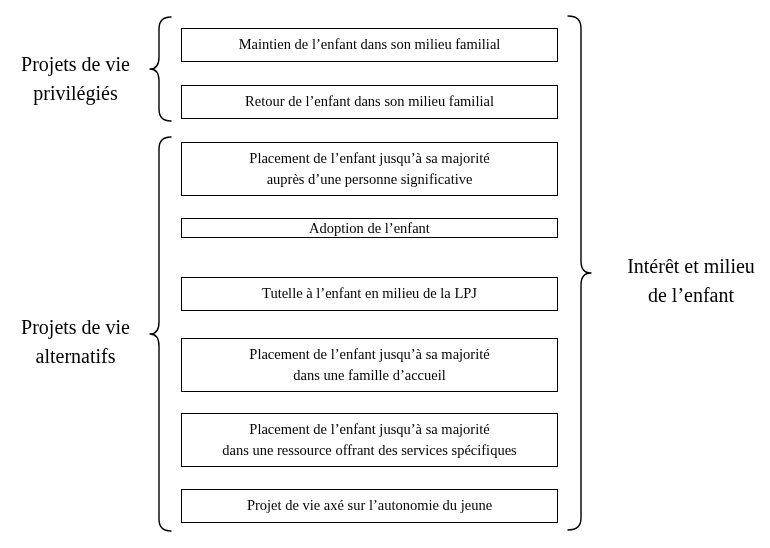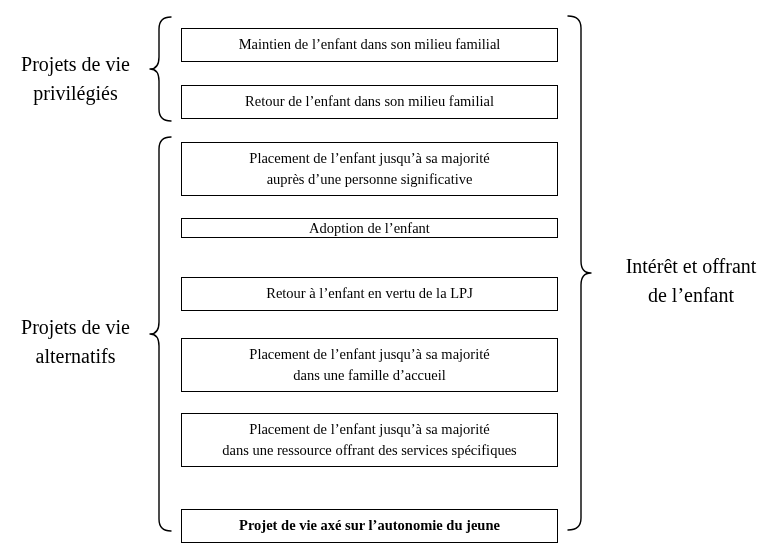--- a/index.html
+++ b/index.html
@@ -28,21 +28,21 @@
     white-space: pre-line;
     padding: 2px 6px;
   }
   .box-1 { top: 28px;  height: 34px; }
   .box-2 { top: 85px;  height: 34px; }
   .box-3 { top: 142px; height: 54px; }
   .box-4 { top: 218px; height: 20px; }
   .box-5 { top: 277px; height: 34px; }
   .box-6 { top: 338px; height: 54px; }
   .box-7 { top: 413px; height: 54px; }
-  .box-8 { top: 509px; height: 34px; font-weight: bold; }
+  .box-8 { top: 489px; height: 34px; }
   .side-label {
     position: absolute;
     text-align: center;
     font-size: 20px;
     line-height: 1.45;
     white-space: pre-line;
   }
   .label-privilegies { left: 8px;   top: 50px;  width: 135px; }
   .label-alternatifs { left: 8px;   top: 313px; width: 135px; }
   .label-interet     { left: 616px; top: 252px; width: 150px; }
@@ -79,30 +79,30 @@
 
   <div class="box box-2">Retour de l’enfant dans son milieu familial</div>
 
   <div class="box box-1">Maintien de l’enfant dans son milieu familial</div>
 
   <div class="box box-3">Placement de l’enfant jusqu’à sa majorité
 auprès d’une personne significative</div>
 
   <div class="box box-4">Adoption de l’enfant</div>
 
-  <div class="box box-5">Retour à l’enfant en vertu de la LPJ</div>
+  <div class="box box-5">Tutelle à l’enfant en milieu de la LPJ</div>
 
   <div class="box box-6">Placement de l’enfant jusqu’à sa majorité
 dans une famille d’accueil</div>
 
   <div class="box box-7">Placement de l’enfant jusqu’à sa majorité
 dans une ressource offrant des services spécifiques</div>
 
   <div class="box box-8">Projet de vie axé sur l’autonomie du jeune</div>
 
   <svg class="brace brace-right" width="28" height="516" viewBox="0 0 28 516">
     <path d="M 2 1 Q 15 1 15 13 L 15 246 Q 15 258 25 258 Q 15 258 15 270 L 15 503 Q 15 515 2 515"></path>
   </svg>
 
-  <div class="side-label label-interet">Intérêt et offrant
+  <div class="side-label label-interet">Intérêt et milieu
 de l’enfant</div>
 
 </div>
 
 </body></html>

